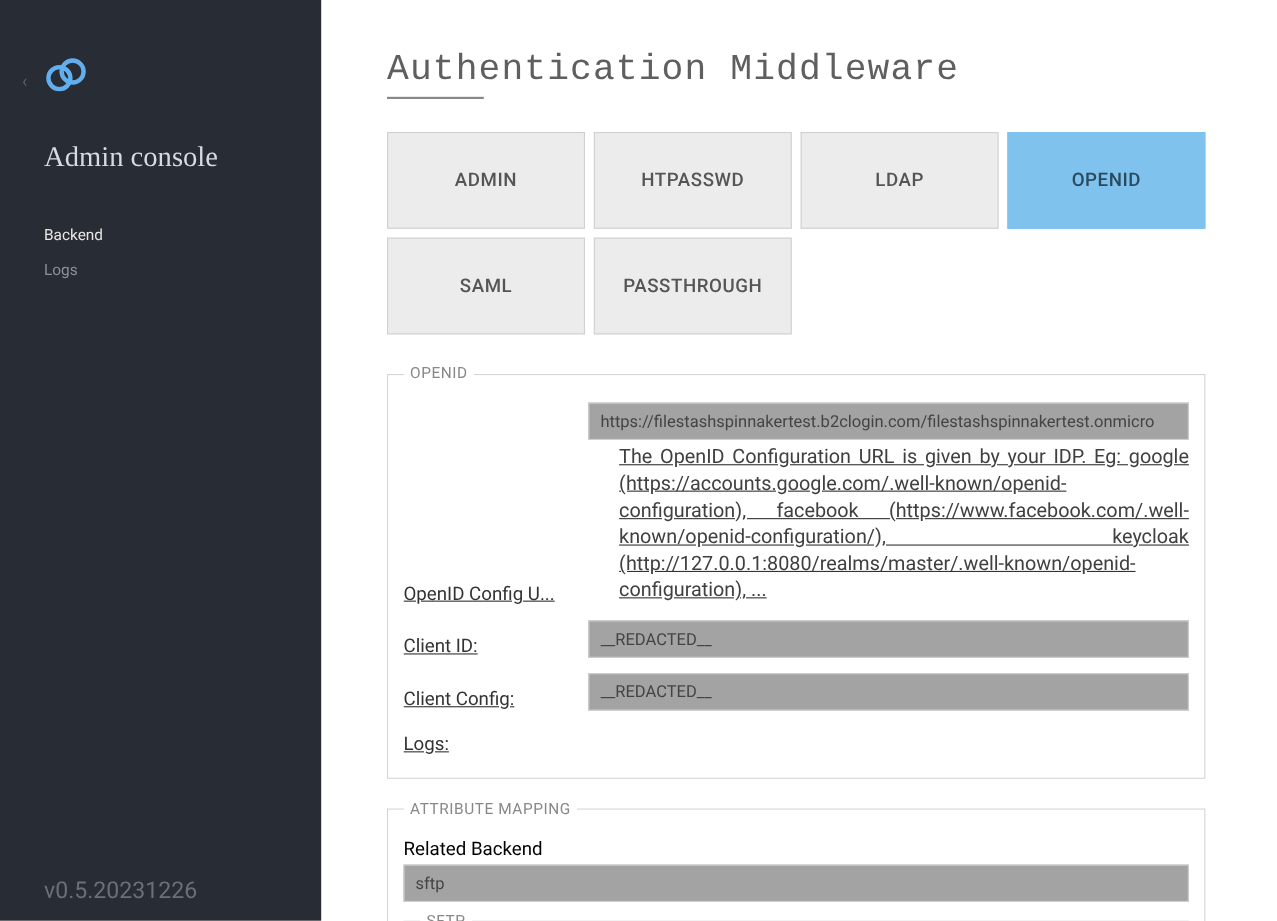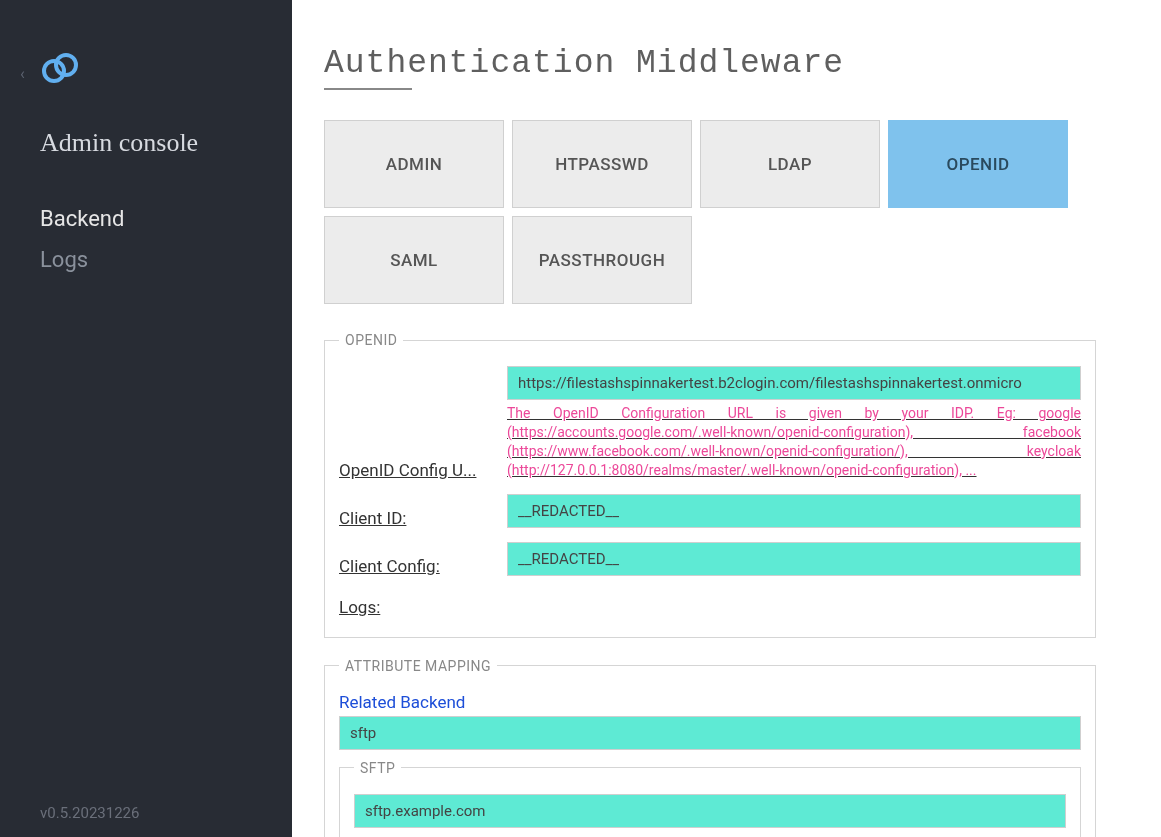--- a/index.html
+++ b/index.html
@@ -42,38 +42,38 @@
   font-family: Liberation Serif, serif;
   font-size: 26px;
   color: #d7dae0;
   font-weight: normal;
   margin-top: 10px;
 }
 .sidebar-nav {
   padding: 20px 40px;
 }
 .nav-item {
-  font-size: 22px;
+  font-size: 14px;
   padding: 8px 0;
   cursor: pointer;
   color: #8a919c;
 }
 .nav-item.active {
   color: #e6e6e6;
 }
 .version {
   position: absolute;
   bottom: 15px;
   left: 40px;
   color: #6a6f7a;
-  font-size: 15px;
+  font-size: 21px;
 }
 .main {
   flex: 1;
-  padding: 45px 65px 0 32px;
+  padding: 45px 65px 0 60px;
   overflow-y: auto;
 }
 .page-title {
   font-family: "Courier New", monospace;
   font-size: 33px;
   color: #5f5f5f;
   font-weight: normal;
   margin-bottom: 6px;
   letter-spacing: 1px;
 }
@@ -137,35 +137,36 @@
   text-overflow: ellipsis;
 }
 .form-field {
   flex: 1;
 }
 input[type="text"] {
   width: 100%;
   padding: 7px 10px;
   font-size: 15px;
   border: 1px solid #cfcfcf;
-  background: #5eead4;
+  background: #a3a3a3;
   color: #444;
   font-family: inherit;
 }
 input[type="text"]::placeholder { color: #888; }
 .help-text {
-  font-size: 14px;
-  color: #ec4899;
+  font-size: 18px;
+  color: #404040;
   margin-top: 4px;
   text-align: justify;
   line-height: 1.35;
+  margin-left: 28px;
 }
 .stacked-label {
   font-size: 17px;
-  color: #1d4ed8;
+  color: #000000;
   margin-bottom: 4px;
   display: block;
 }
 .full-input {
   margin-bottom: 10px;
 }
 </style>
 </head>
 <body>
 

